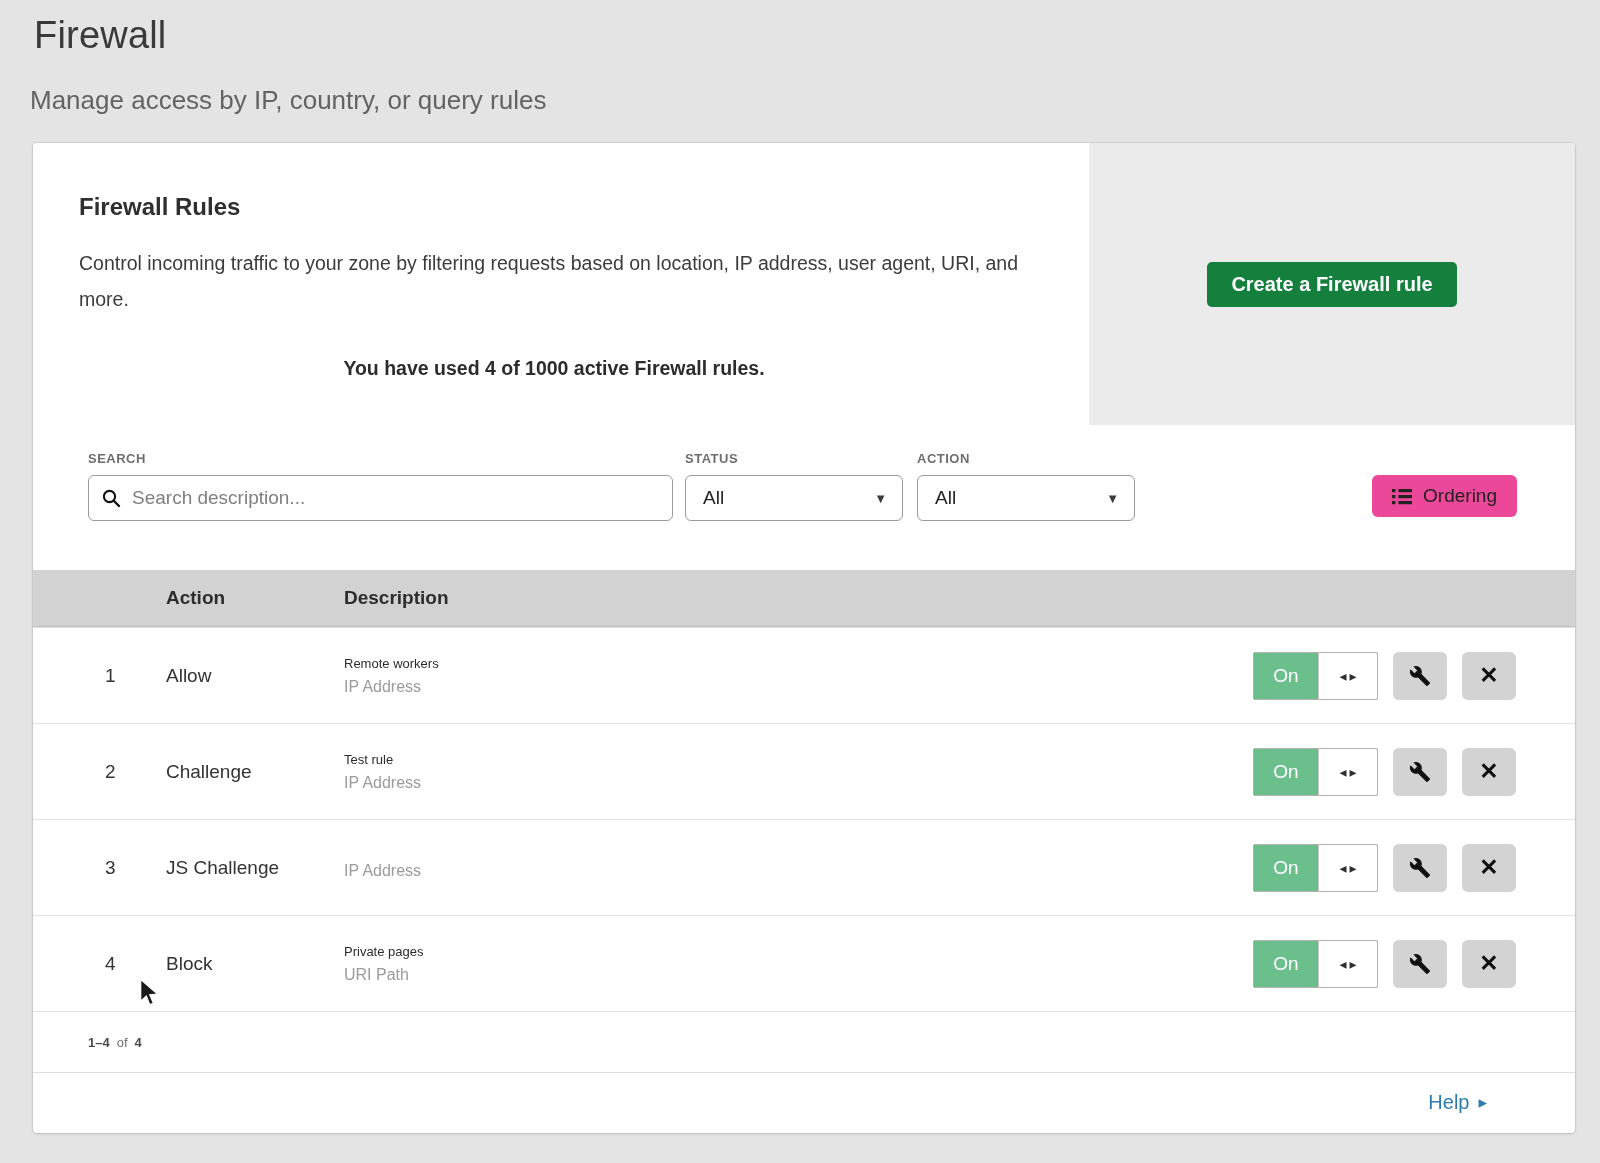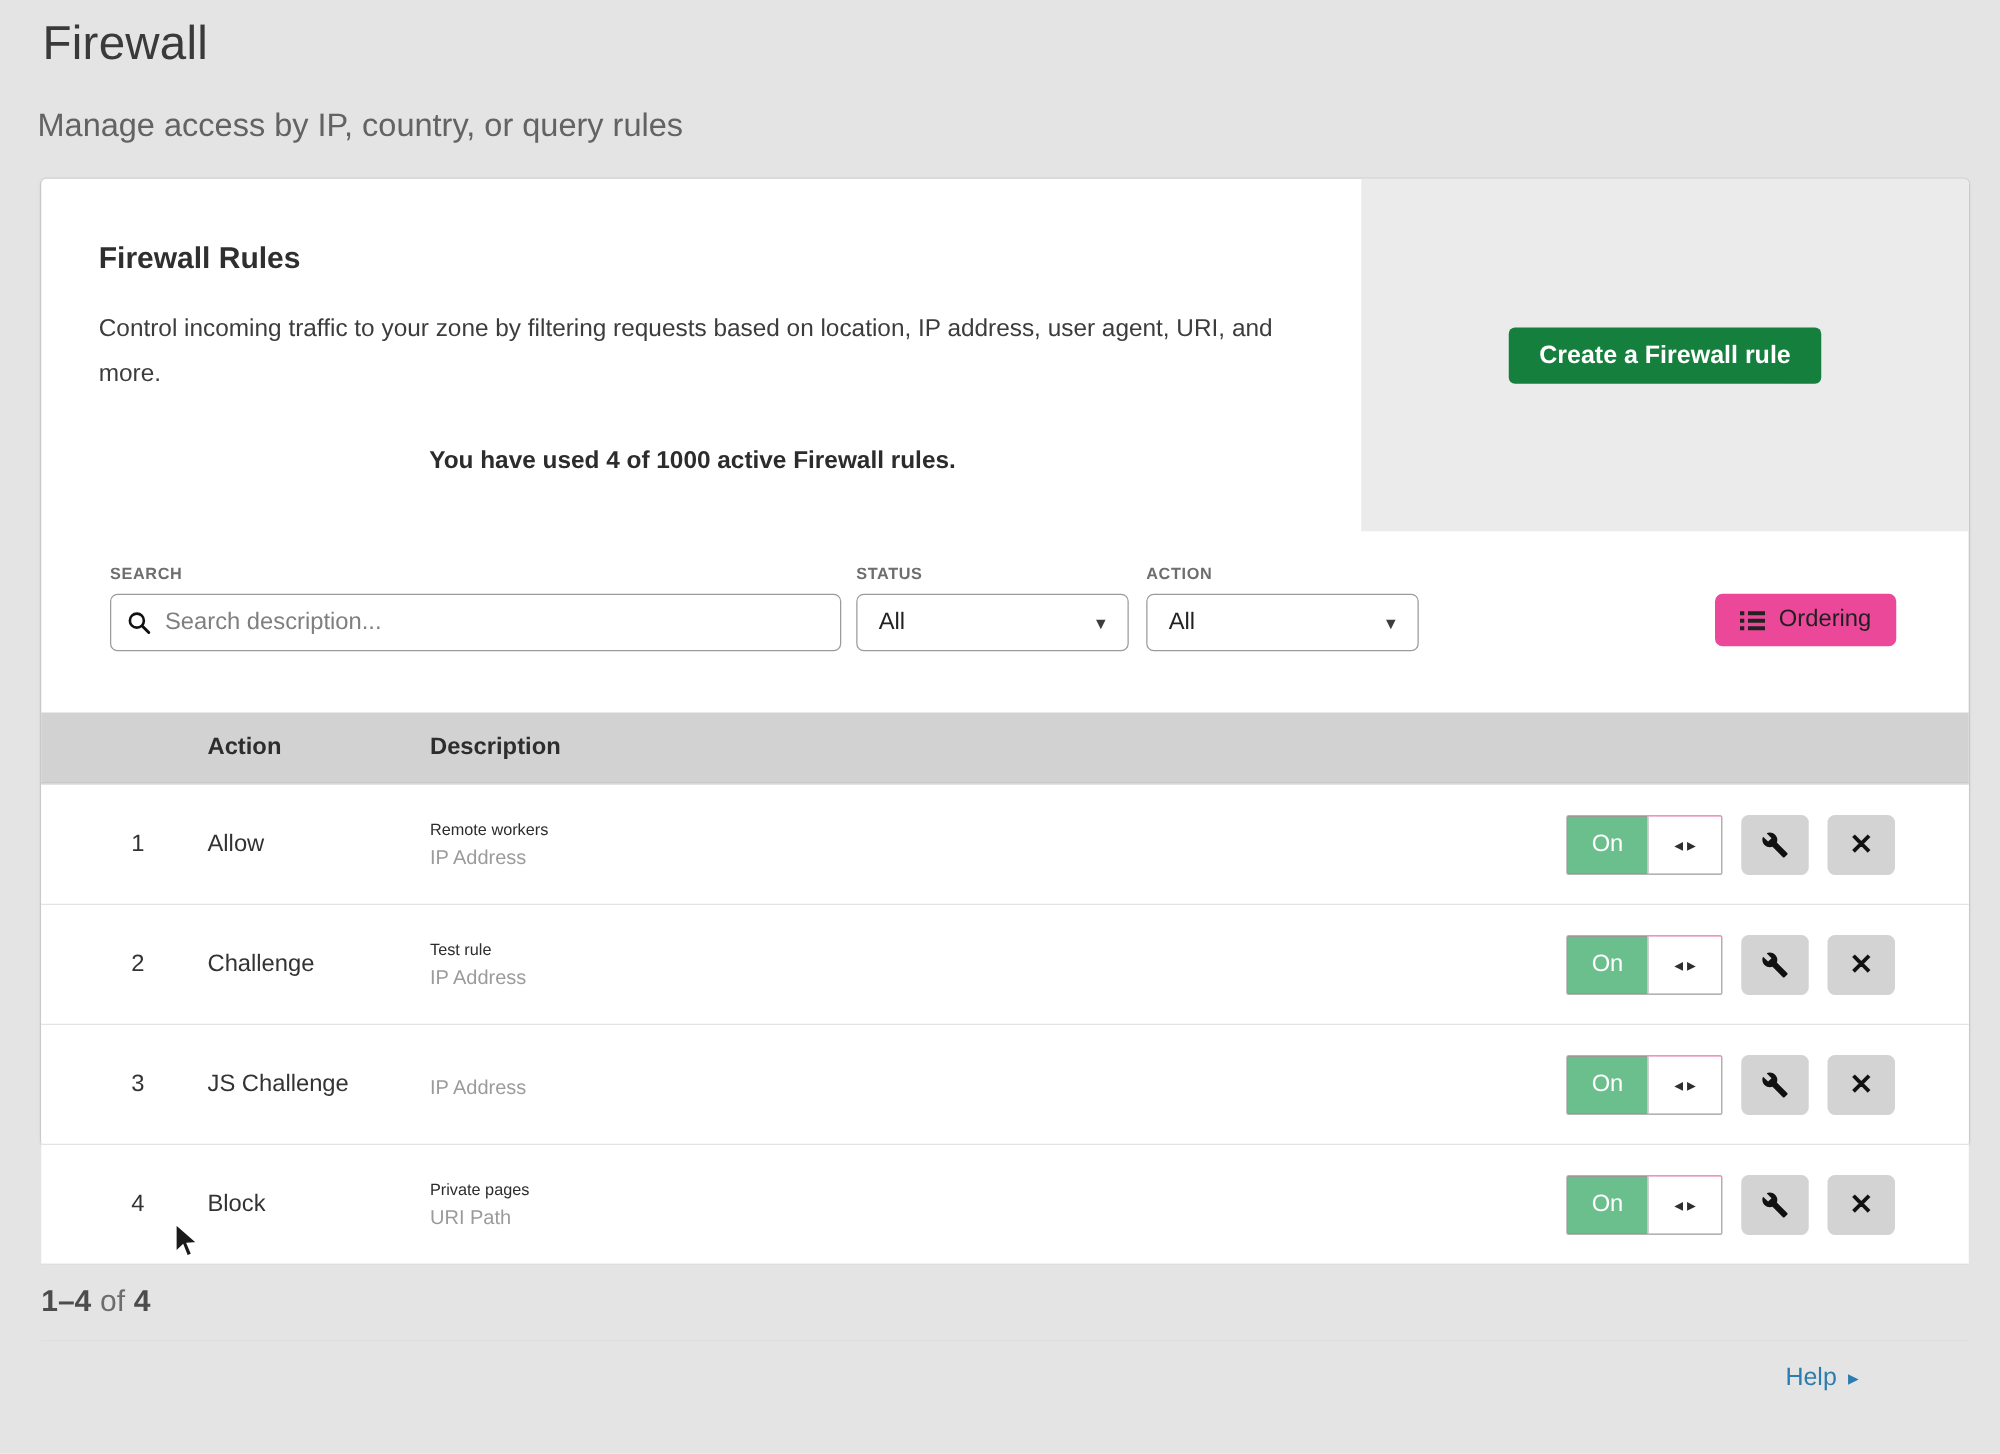--- a/index.html
+++ b/index.html
@@ -20,21 +20,21 @@
     margin:4px; letter-spacing:.2px;
   }
   .page-subtitle {
     font-size:26px; font-weight:400; color:#636363;
     margin:28px 0 0 0;
   }
 
   
   .card {
     position:absolute; left:33px; top:143px;
-    width:1542px; height:773px;
+    width:1542px; height:990px;
     background:#ffffff;
     border-radius:4px;
     box-shadow:0 0 0 1px rgba(0,0,0,.07), 0 1px 3px rgba(0,0,0,.12);
     display:flex; flex-direction:column;
   }
 
   
   .card-top { display:flex; height:282px; flex:0 0 auto; }
   .card-top-left { flex:1 1 auto; padding:50px 60px 0 46px; }
   .rules-heading { font-size:24px; font-weight:700; color:#2f2f2f; margin:0; }
@@ -116,21 +116,21 @@
   .desc-title { font-size:13px; color:#2c2c2c; }
   .desc-sub { font-size:16px; color:#9b9b9b; margin-top:7px; }
 
   .row-controls {
     display:flex; align-items:center; margin-left:auto;
     padding-right:59px; gap:15px;
   }
   .toggle {
     display:flex; width:125px; height:48px;
     border:1px solid #b3b3b3; border-radius:2px;
-    overflow:hidden; cursor:pointer; background:#ec4899;
+    overflow:hidden; cursor:pointer; background:#c2410c;
   }
   .toggle-on {
     width:64px; background:#6abf8d; color:#fff;
     display:flex; align-items:center; justify-content:center;
     font-size:19px;
   }
   .toggle-handle {
     flex:1; background:#fff; border-left:1px solid #c4c4c4;
     display:flex; align-items:center; justify-content:center; gap:3px;
     color:#2f2f2f; font-size:14px;
@@ -140,22 +140,22 @@
     border:none; border-radius:6px; cursor:pointer;
     display:flex; align-items:center; justify-content:center;
     color:#111;
   }
   .x-glyph { font-size:23px; font-weight:700; color:#111; line-height:1; }
 
   
   .pagination-row {
     height:61px; flex:0 0 auto;
     border-top:1px solid #dedede;
-    display:flex; align-items:center; 
-    font-size:24px; color:#6d6d6d;
+    display:flex; align-items:center; padding-left:55px;
+    font-size:13px; color:#6d6d6d;
   }
   .pagination-row b { color:#4c4c4c; }
   .pagination-of { margin:0 7px; }
   .help-row {
     height:60px; flex:0 0 auto;
     border-top:1px solid #dedede;
     display:flex; align-items:center; justify-content:flex-end;
     padding-right:88px;
   }
   .help-link {

